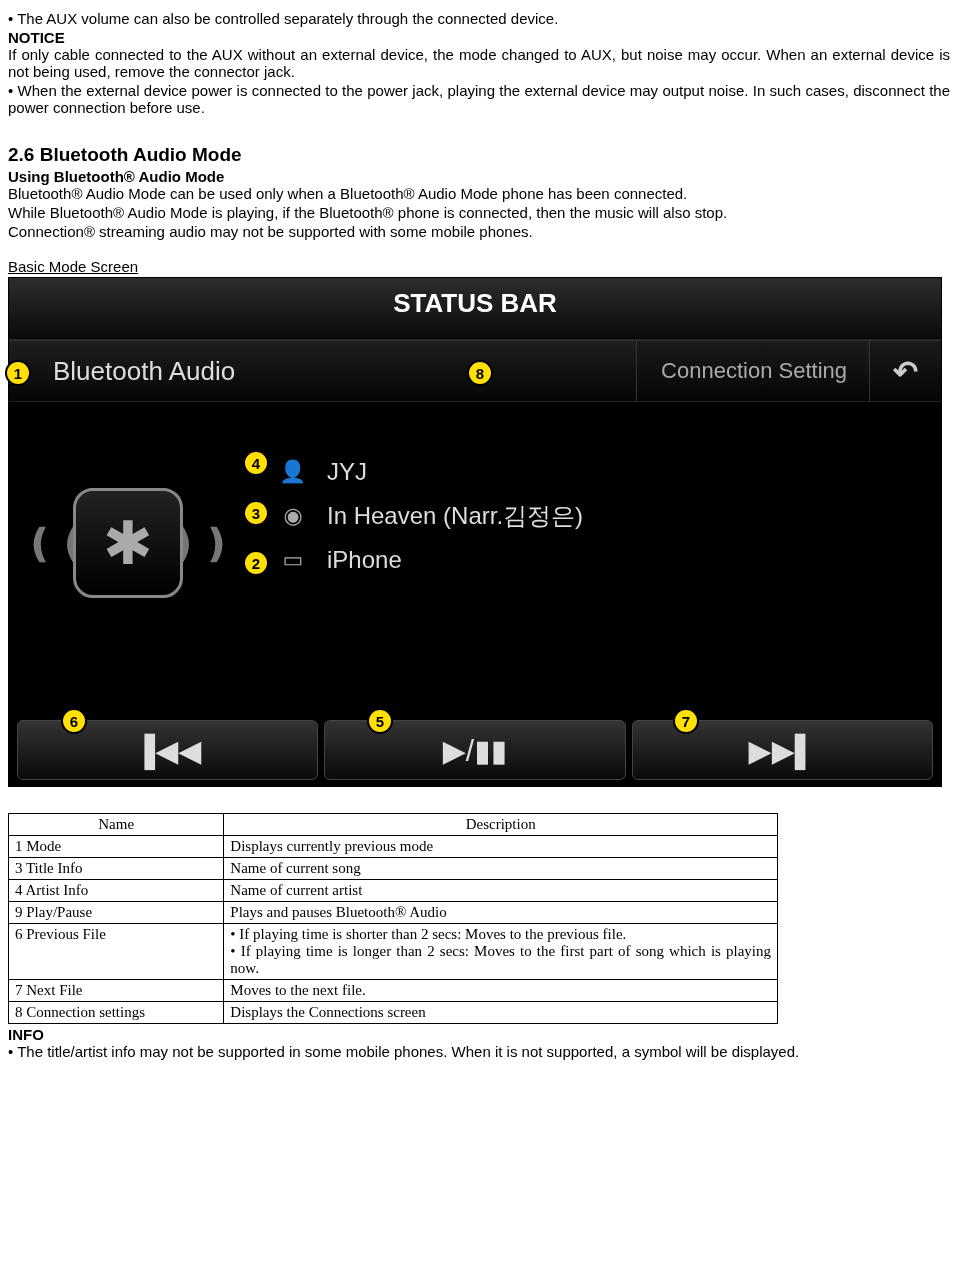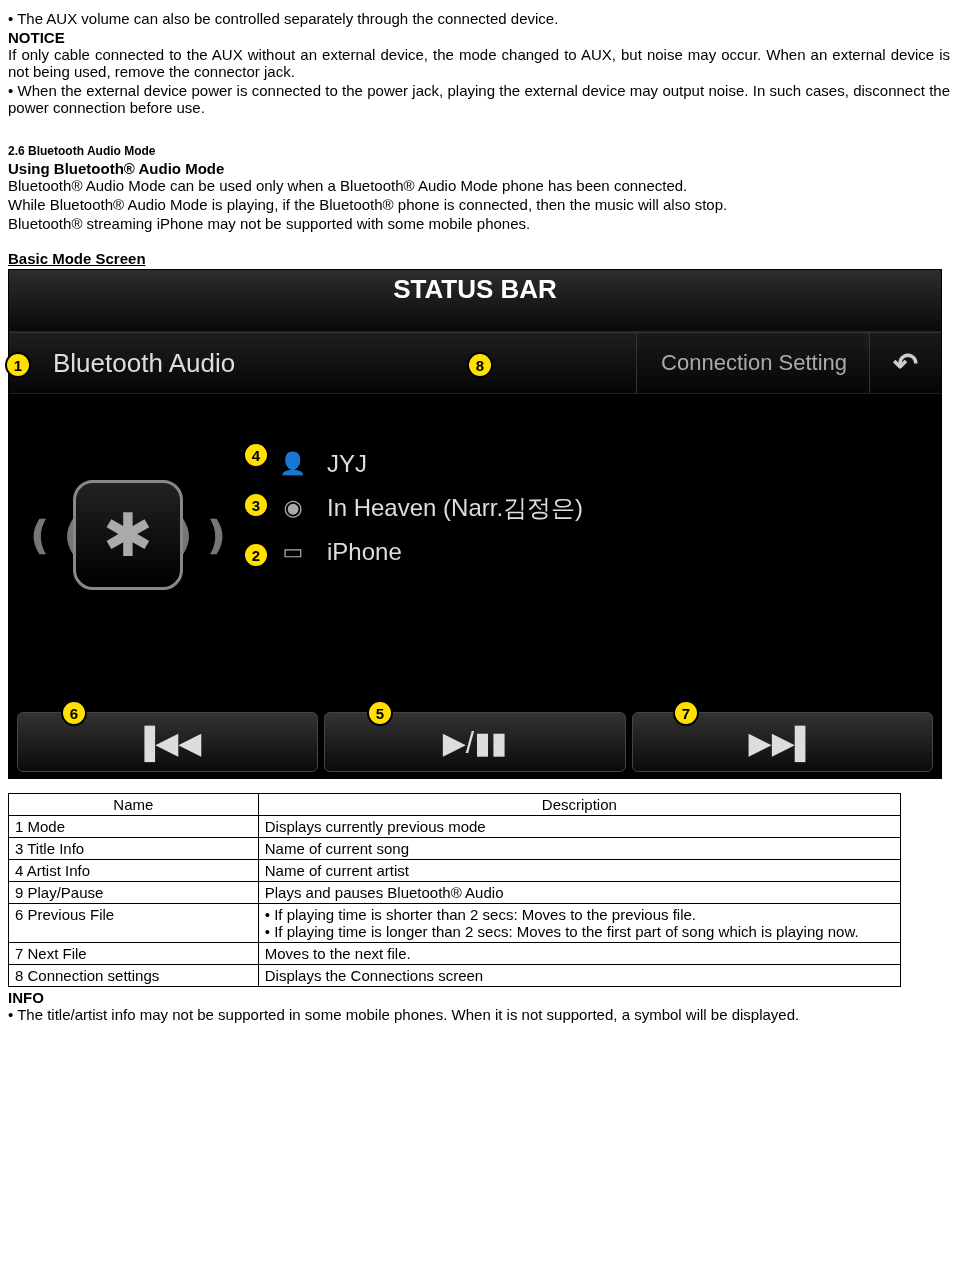--- a/index.html
+++ b/index.html
@@ -1,31 +1,31 @@
 <!DOCTYPE html>
 <html><head>
 <meta charset="utf-8">
 <style>
   * { box-sizing: border-box; margin: 0; padding: 0; }
   body { font-family: Arial, sans-serif; font-size: 15px; background: #fff; color: #000; padding: 10px 8px; width: 958px; }
   .bullet { margin-bottom: 4px; }
   .notice { font-weight: bold; margin-top: 2px; }
   .para { text-align: justify; margin-bottom: 2px; }
-  .section-title { font-size: 12px; font-weight: bold; margin-top: 28px; margin-bottom: 2px; }
+  .section-title { font-size: 19px; font-weight: bold; margin-top: 28px; margin-bottom: 2px; }
   .subhead { font-weight: bold; margin-top: 2px; }
-  .basic-head { font-weight: bold; margin-top: 18px; text-decoration: underline; }
+  .basic-head { font-weight: normal; margin-top: 18px; text-decoration: underline; }
 
   .screenshot {
     width: 934px; height: 510px; background: #000; color: #fff;
     border: 1px solid #000; position: relative; margin-top: 2px;
   }
   .statusbar {
     height: 62px; background: linear-gradient(#2d2d2d,#0a0a0a);
     display: flex; align-items: flex-start; justify-content: center;
-    font-size: 26px; font-weight: bold; padding-top: 4px;
+    font-size: 26px; font-weight: bold; padding-top: 10px;
     border-bottom: 1px solid #222;
   }
   .titlebar {
     height: 62px; background: linear-gradient(#1e1e1e,#050505);
     display: flex; align-items: center; padding: 0 0 0 44px;
     font-size: 26px; color: #ddd;
     border-top: 1px solid #333; border-bottom: 1px solid #222;
     position: relative;
   }
   .conn-setting {
@@ -71,38 +71,38 @@
   }
 
   .callout {
     position: absolute; width: 26px; height: 26px; border-radius: 50%;
     background: #ffe000; border: 2px solid #000; color: #000;
     font-weight: bold; font-size: 15px;
     display: flex; align-items: center; justify-content: center;
     z-index: 10;
   }
 
-  table.desc { width: 893px; border-collapse: collapse; margin-top: 14px; font-size: 15px; }
+  table.desc { width: 770px; border-collapse: collapse; margin-top: 26px; font-size: 15px; font-family: Liberation Serif, serif; }
   table.desc td, table.desc th { border: 1px solid #000; padding: 2px 6px; text-align: left; vertical-align: top; }
   table.desc th { font-weight: normal; text-align: center; }
   .info-head { font-weight: bold; margin-top: 2px; }
 </style>
 </head>
 <body>
 
 <div class="bullet para">• The AUX volume can also be controlled separately through the connected device.</div>
 <div class="notice">NOTICE</div>
 <div class="para">If only cable connected to the AUX without an external device, the mode changed to AUX, but noise may occur. When an external device is not being used, remove the connector jack.</div>
 <div class="para">• When the external device power is connected to the power jack, playing the external device may output noise. In such cases, disconnect the power connection before use.</div>
 
 <div class="section-title">2.6 Bluetooth Audio Mode</div>
 <div class="subhead">Using Bluetooth® Audio Mode</div>
 <div class="para">Bluetooth® Audio Mode can be used only when a Bluetooth® Audio Mode phone has been connected.</div>
 <div class="para">While Bluetooth® Audio Mode is playing, if the Bluetooth® phone is connected, then the music will also stop.</div>
-<div class="para">Bluetooth® streaming iPhone may not be supported with some mobile phones.</div>
+<div class="para">Connection® streaming audio may not be supported with some mobile phones.</div>
 
 <div class="basic-head">Basic Mode Screen</div>
 
 <div class="screenshot">
   <div class="statusbar">STATUS BAR</div>
   <div class="titlebar">
     <span>Bluetooth Audio</span>
     <div class="conn-setting">Connection Setting</div>
     <div class="back-btn">↶</div>
   </div>

